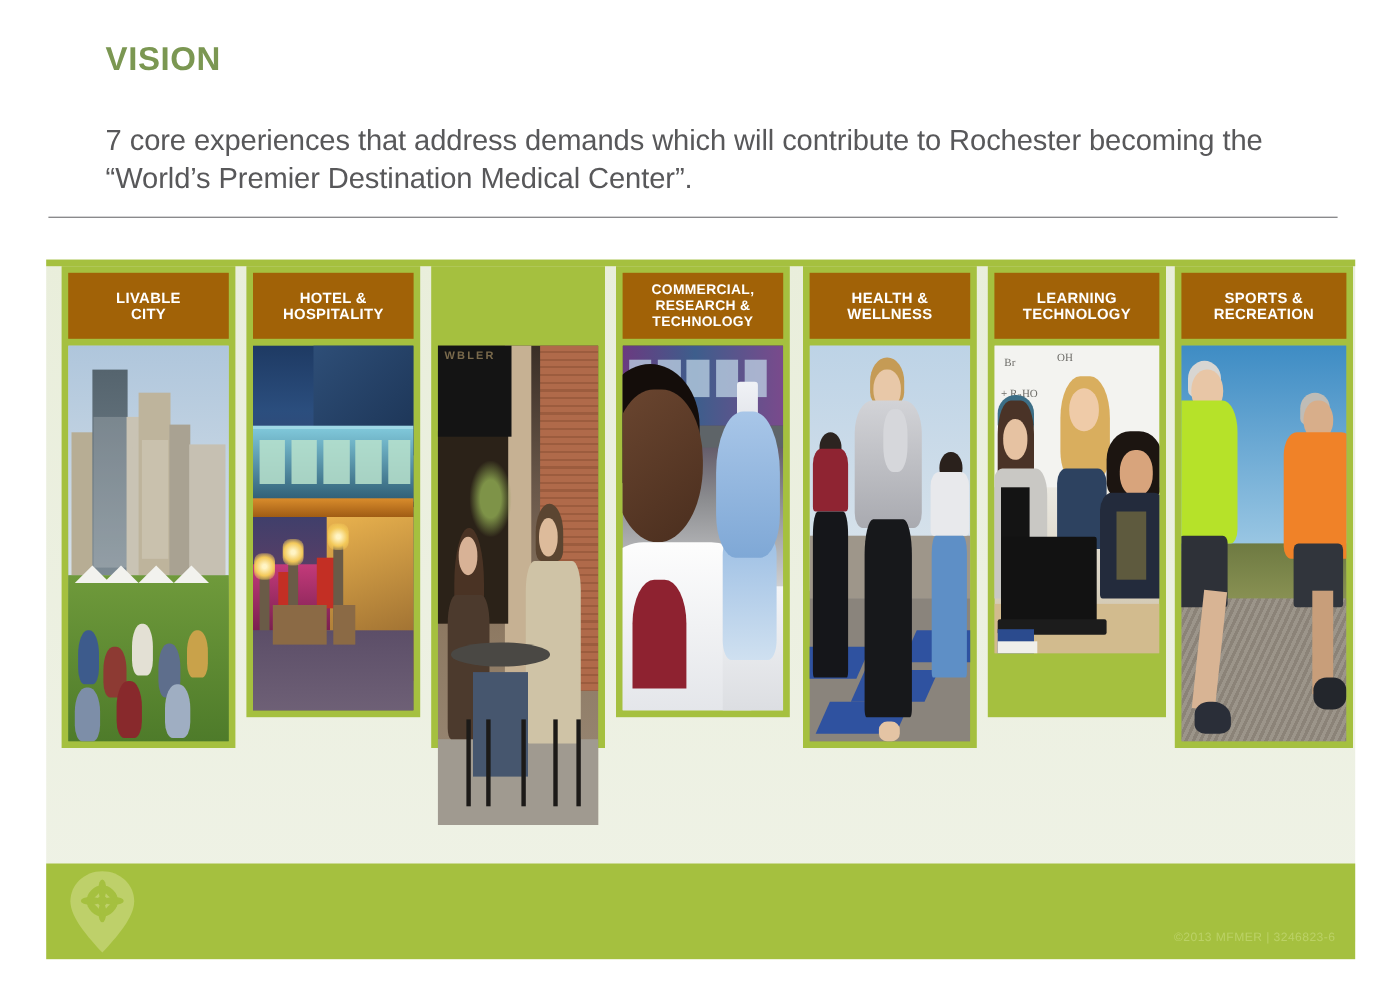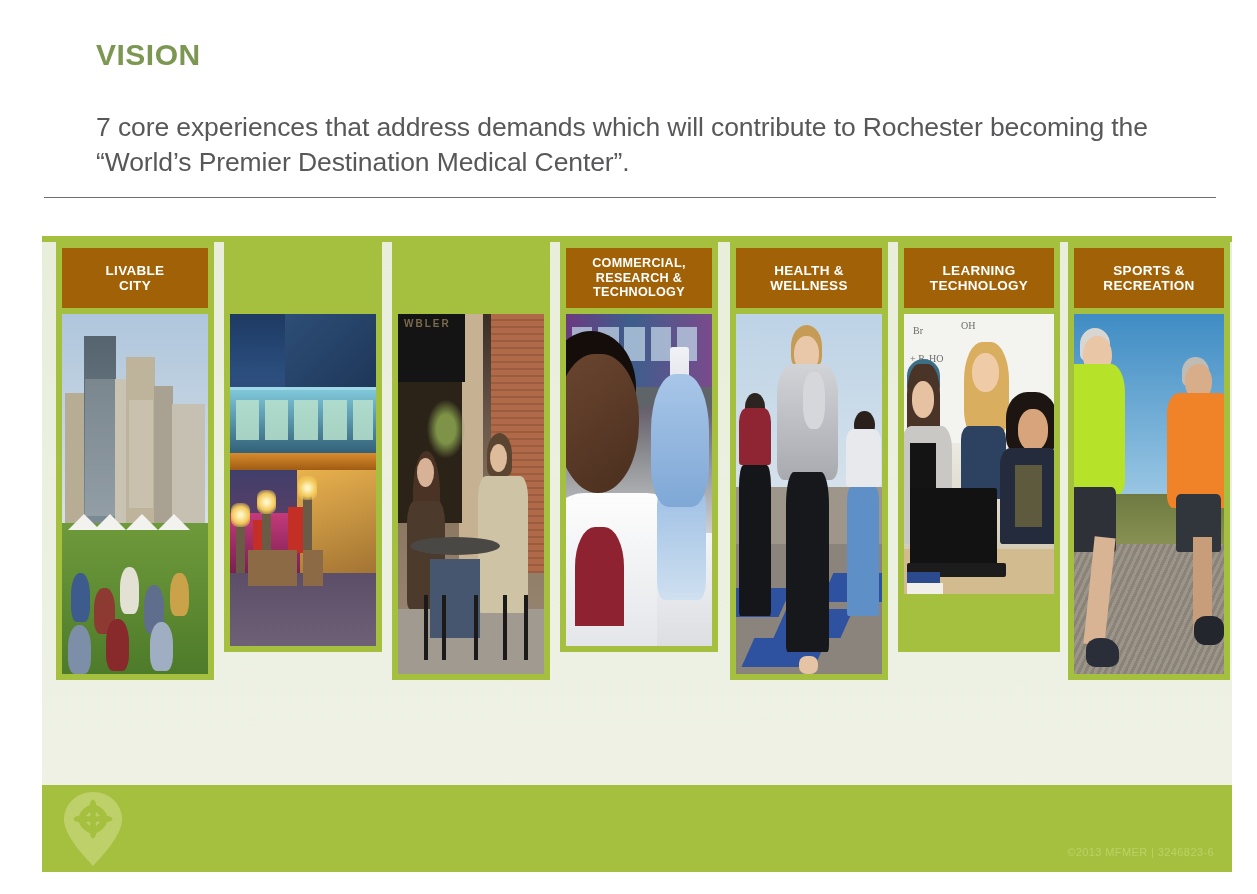--- a/index.html
+++ b/index.html
@@ -266,20 +266,22 @@
           <div class="p" style="left:30%;top:62%;width:16%;height:36%;background:#88292C;"></div>
           <div class="p" style="left:4%;top:66%;width:16%;height:34%;background:#7D8EA8;"></div>
           <div class="p" style="left:60%;top:64%;width:16%;height:34%;background:#9FAEC2;"></div>
         </div>
       </div>
     </div>
   </div>
 
   <div class="col" style="left:224px;top:242px;width:158px;height:410px;">
     <div class="green-frame" style="height:410px;"></div>
+    <div class="cap">HOTEL &amp;
+HOSPITALITY</div>
     <div class="photo" style="height:332px;">
       <div class="scene s2">
         <div class="tower"></div>
         <div class="skyway"></div>
         <div class="skywin" style="left:4%;width:16%;"></div>
         <div class="skywin" style="left:24%;width:16%;"></div>
         <div class="skywin" style="left:44%;width:16%;"></div>
         <div class="skywin" style="left:64%;width:16%;"></div>
         <div class="skywin" style="left:84%;width:14%;"></div>
         <div class="awning"></div>
@@ -292,21 +294,21 @@
         <div class="lamp" style="left:50%;top:54%;height:30%;"></div>
         <div class="plaza"></div>
         <div class="planter" style="left:12%;width:34%;"></div>
         <div class="planter" style="left:50%;width:14%;"></div>
       </div>
     </div>
   </div>
 
   <div class="col" style="left:392px;top:242px;width:158px;height:438px;">
     <div class="green-frame" style="height:438px;"></div>
-    <div class="photo" style="height:360px;">
+    <div class="photo" style="height:436px;">
       <div class="scene s3">
         <div class="brick"></div>
         <div class="pillar"></div>
         <div class="dark"></div>
         <div class="sign">
             <span>WBLER</span>
           </div>
         <div class="plant"></div>
         <div class="ground"></div>
         <div class="w-hair"></div>

